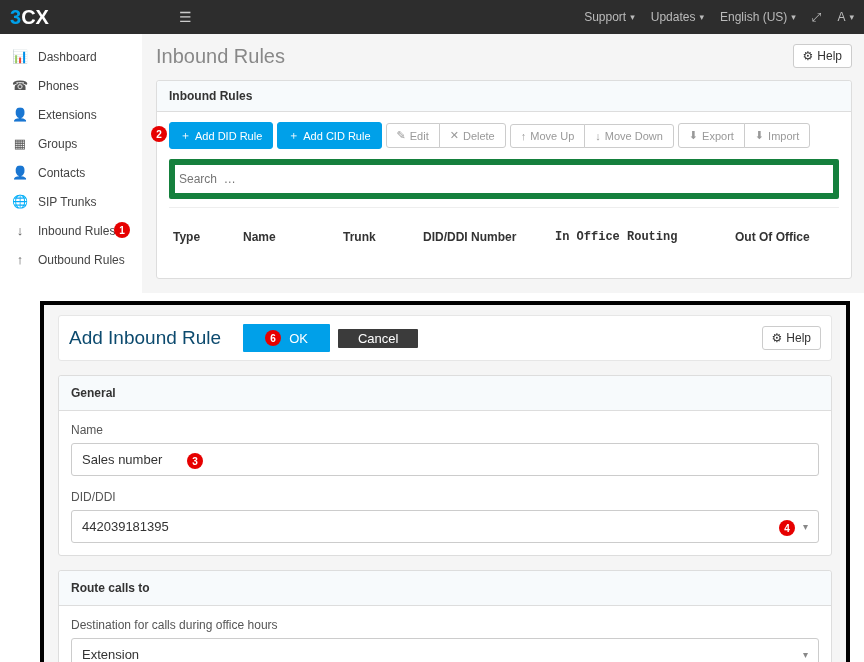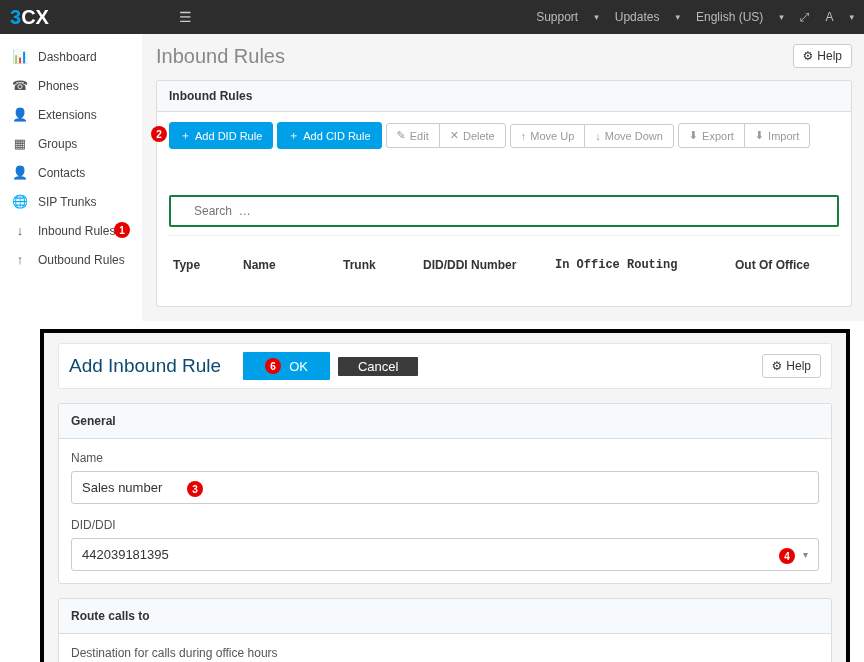--- a/index.html
+++ b/index.html
@@ -7,21 +7,21 @@
 
   
   .navbar { height: 34px; background: #2d2d2d; display: flex; align-items: center; padding: 0 10px; }
   .logo { display: flex; align-items: baseline; }
   .logo-3 { color: #00a0e9; font-size: 20px; font-weight: 600; }
   .logo-c { color: #fff; font-size: 20px; font-weight: 600; }
   .logo-x { color: #fff; font-size: 20px; font-weight: 600; }
   .navbar-left { display: flex; align-items: center; }
   .navbar-hamburger { color: #ccc; margin-left: 130px; font-size: 14px; cursor: pointer; }
   .navbar-right { margin-left: auto; display: flex; align-items: center; gap: 16px; color: #bbb; font-size: 12px; }
-  .navbar-right span { display: flex; align-items: center; gap: 16px; cursor: pointer; }
+  .navbar-right span { display: flex; align-items: center; gap: 4px; cursor: pointer; }
   .caret { font-size: 9px; }
 
   
   .upper { display: flex; background: #fff; }
   .sidebar { width: 146px; background: #fff; padding-top: 8px; }
   .sidebar-item { display: flex; align-items: center; padding: 7px 12px; color: #444; cursor: pointer; position: relative; }
   .sidebar-item.active { font-weight: 500; }
   .sidebar-icon { width: 16px; text-align: center; margin-right: 10px; color: #555; font-size: 13px; }
   .sidebar-label { font-size: 12px; }
   .content-upper { flex: 1; background: #f5f5f5; padding: 10px 12px 14px 14px; }
@@ -36,21 +36,21 @@
   .tbtn + .tbtn { margin-left: -1px; }
   .tbtn.primary { background: #00a0e9; border-color: #00a0e9; color: #fff; font-weight: 500; }
   .tbtn.primary + .tbtn.primary { margin-left: 4px; }
   .tbtn.primary:first-of-type { border-radius: 3px; }
   .tbtn.primary:nth-of-type(2) { border-radius: 3px; margin-right: 4px; }
   .bgroup { display: flex; }
   .bgroup .tbtn:first-child { border-radius: 3px 0 0 3px; }
   .bgroup .tbtn:last-child { border-radius: 0 3px 3px 0; }
   .bgroup + .bgroup { margin-left: 4px; }
   .search-row { margin-bottom: 8px; }
-  .search-input { width: 100%; padding: 7px 23px; border: 2px solid #15803d; border-radius: 2px; font-size: 12px; color: #888; margin-top: 36px; }
+  .search-input { width: 100%; padding: 7px 4px; border: 6px solid #15803d; border-radius: 2px; font-size: 12px; color: #888; }
   .table-head { display: flex; padding: 22px 4px; border-top: 1px solid #eee; }
   .th { font-size: 12px; font-weight: 600; color: #333; }
   .th-type { width: 70px; }
   .th-name { width: 100px; }
   .th-trunk { width: 80px; }
   .th-did { width: 132px; }
   .th-inoff { width: 180px; font-family: Liberation Mono, monospace; }
   .th-outoff { width: 100px; }
 
   

